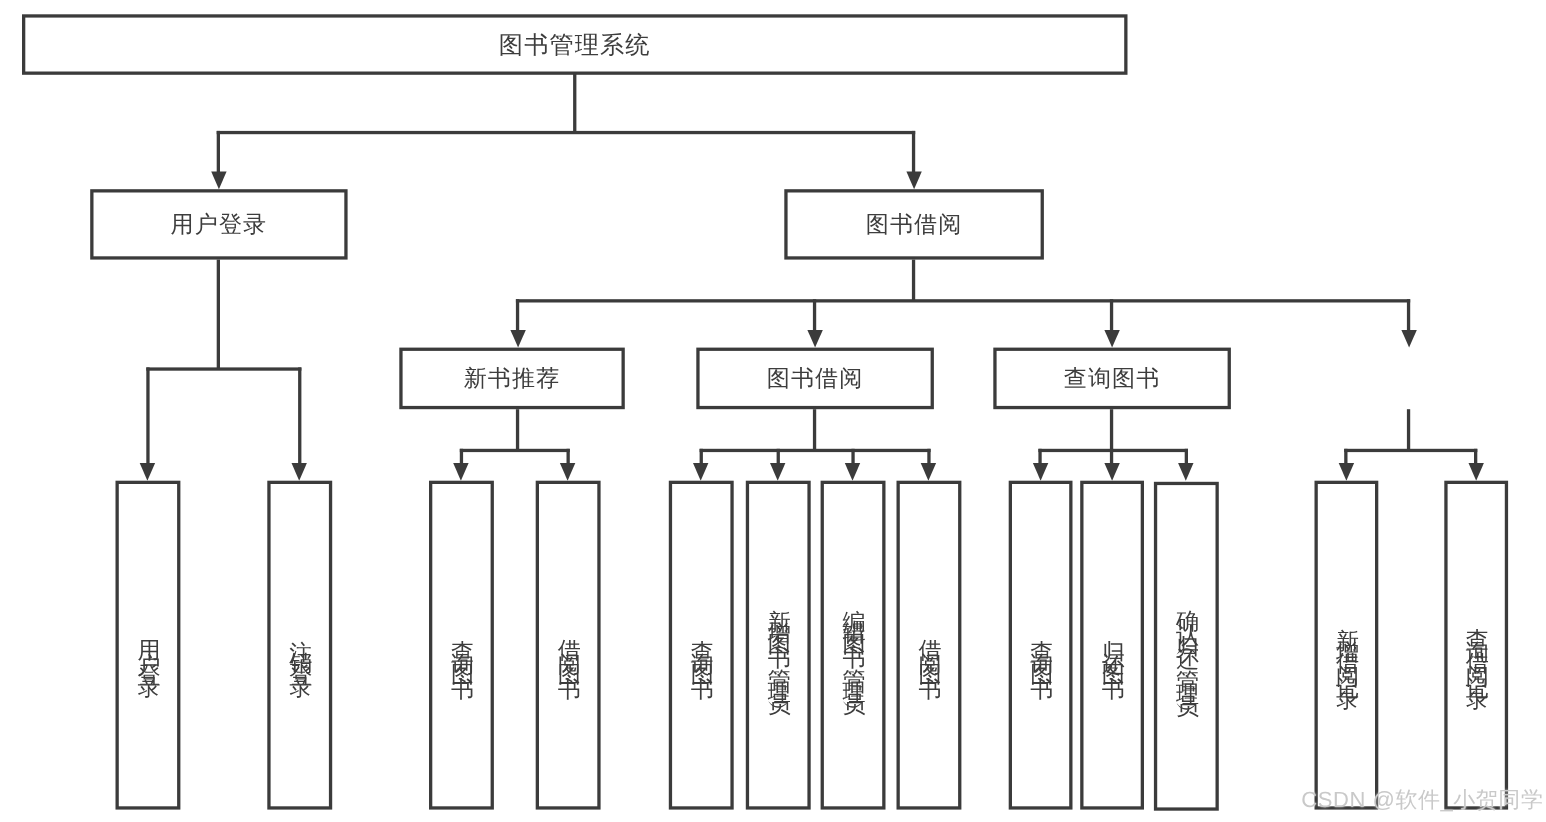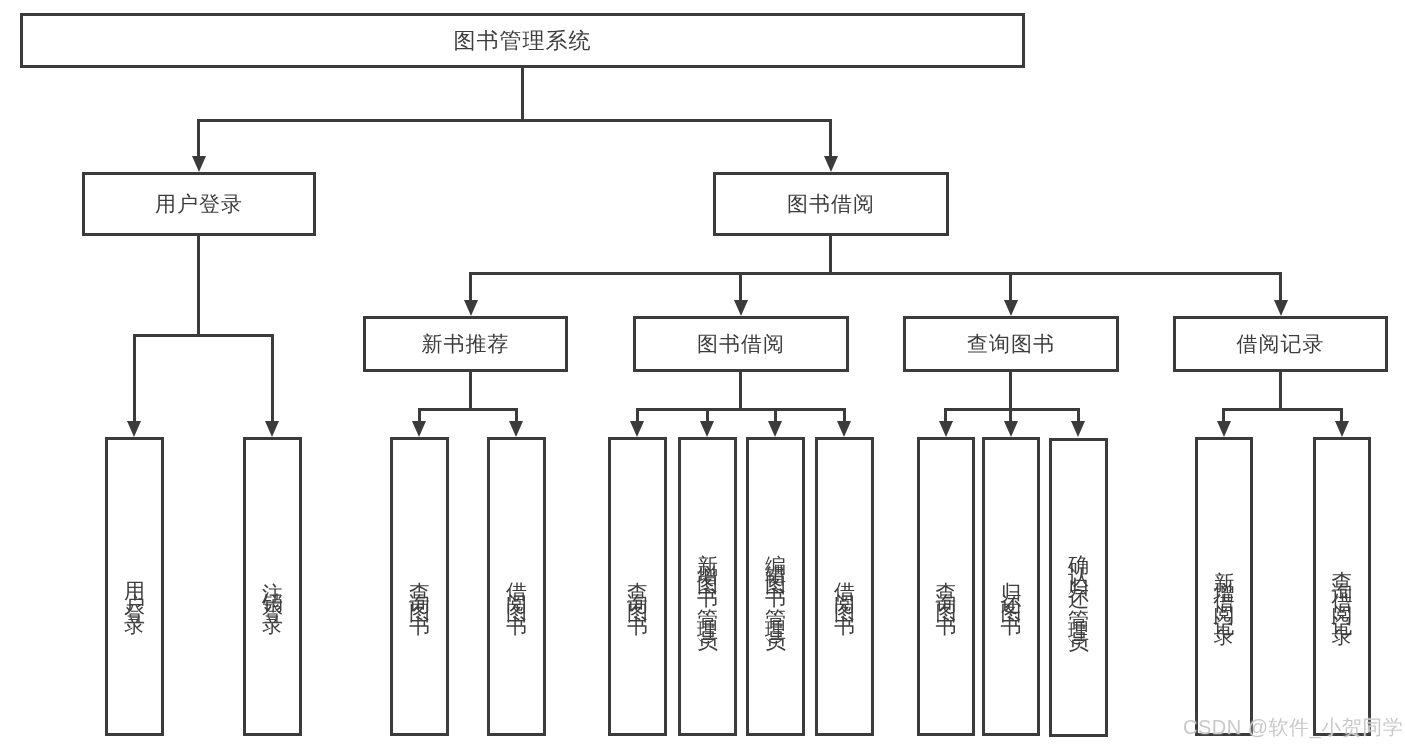--- a/index.html
+++ b/index.html
@@ -67,21 +67,20 @@
   <i class="ln" style="left:1009px;top:272px;width:3px;height:30px;"></i>
   <i class="ln" style="left:1279px;top:272px;width:3px;height:30px;"></i>
   <i class="ar" style="left:464px;top:300px;"></i>
   <i class="ar" style="left:734px;top:300px;"></i>
   <i class="ar" style="left:1004px;top:300px;"></i>
   <i class="ar" style="left:1274px;top:300px;"></i>
 
   <div class="box" style="left:363px;top:316px;width:205px;height:56px;">新书推荐</div>
   <div class="box" style="left:633px;top:316px;width:216px;height:56px;">图书借阅</div>
   <div class="box" style="left:903px;top:316px;width:216px;height:56px;">查询图书</div>
-  <div class="box" style="left:1173px;top:316px;width:215px;height:56px;">借阅记录</div>
 
   <i class="ln" style="left:469px;top:372px;width:3px;height:38px;"></i>
   <i class="ln" style="left:418px;top:408px;width:100px;height:3px;"></i>
   <i class="ln" style="left:418px;top:408px;width:3px;height:14px;"></i>
   <i class="ln" style="left:515px;top:408px;width:3px;height:14px;"></i>
   <i class="ar" style="left:412px;top:421px;"></i>
   <i class="ar" style="left:509px;top:421px;"></i>
 
   <i class="ln" style="left:739px;top:372px;width:3px;height:38px;"></i>
   <i class="ln" style="left:636px;top:408px;width:210px;height:3px;"></i>

